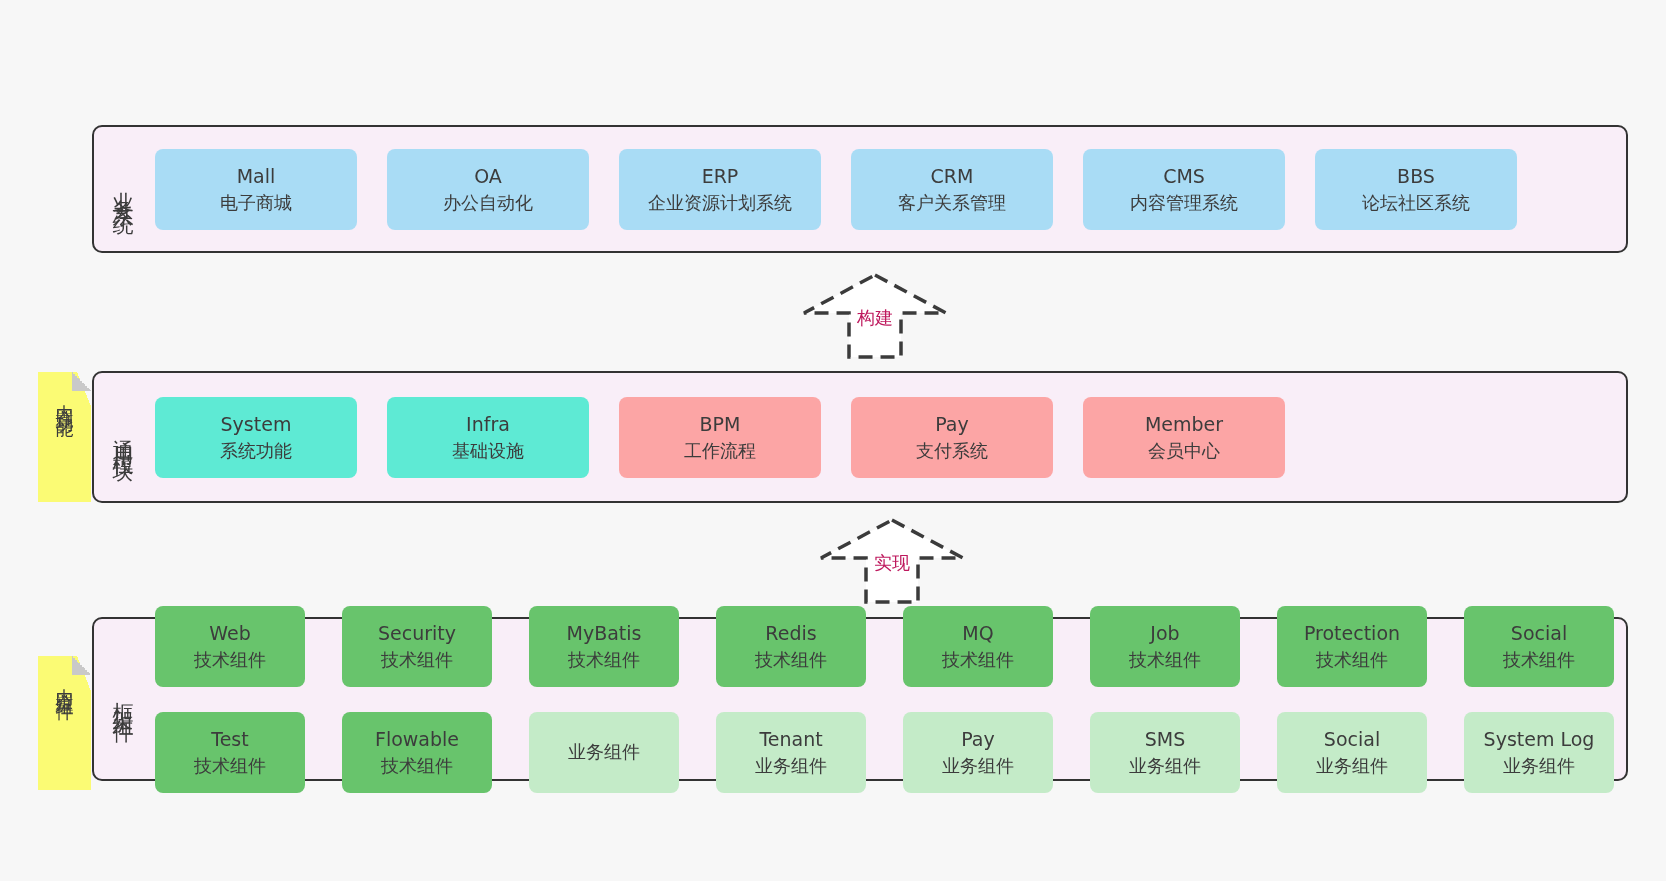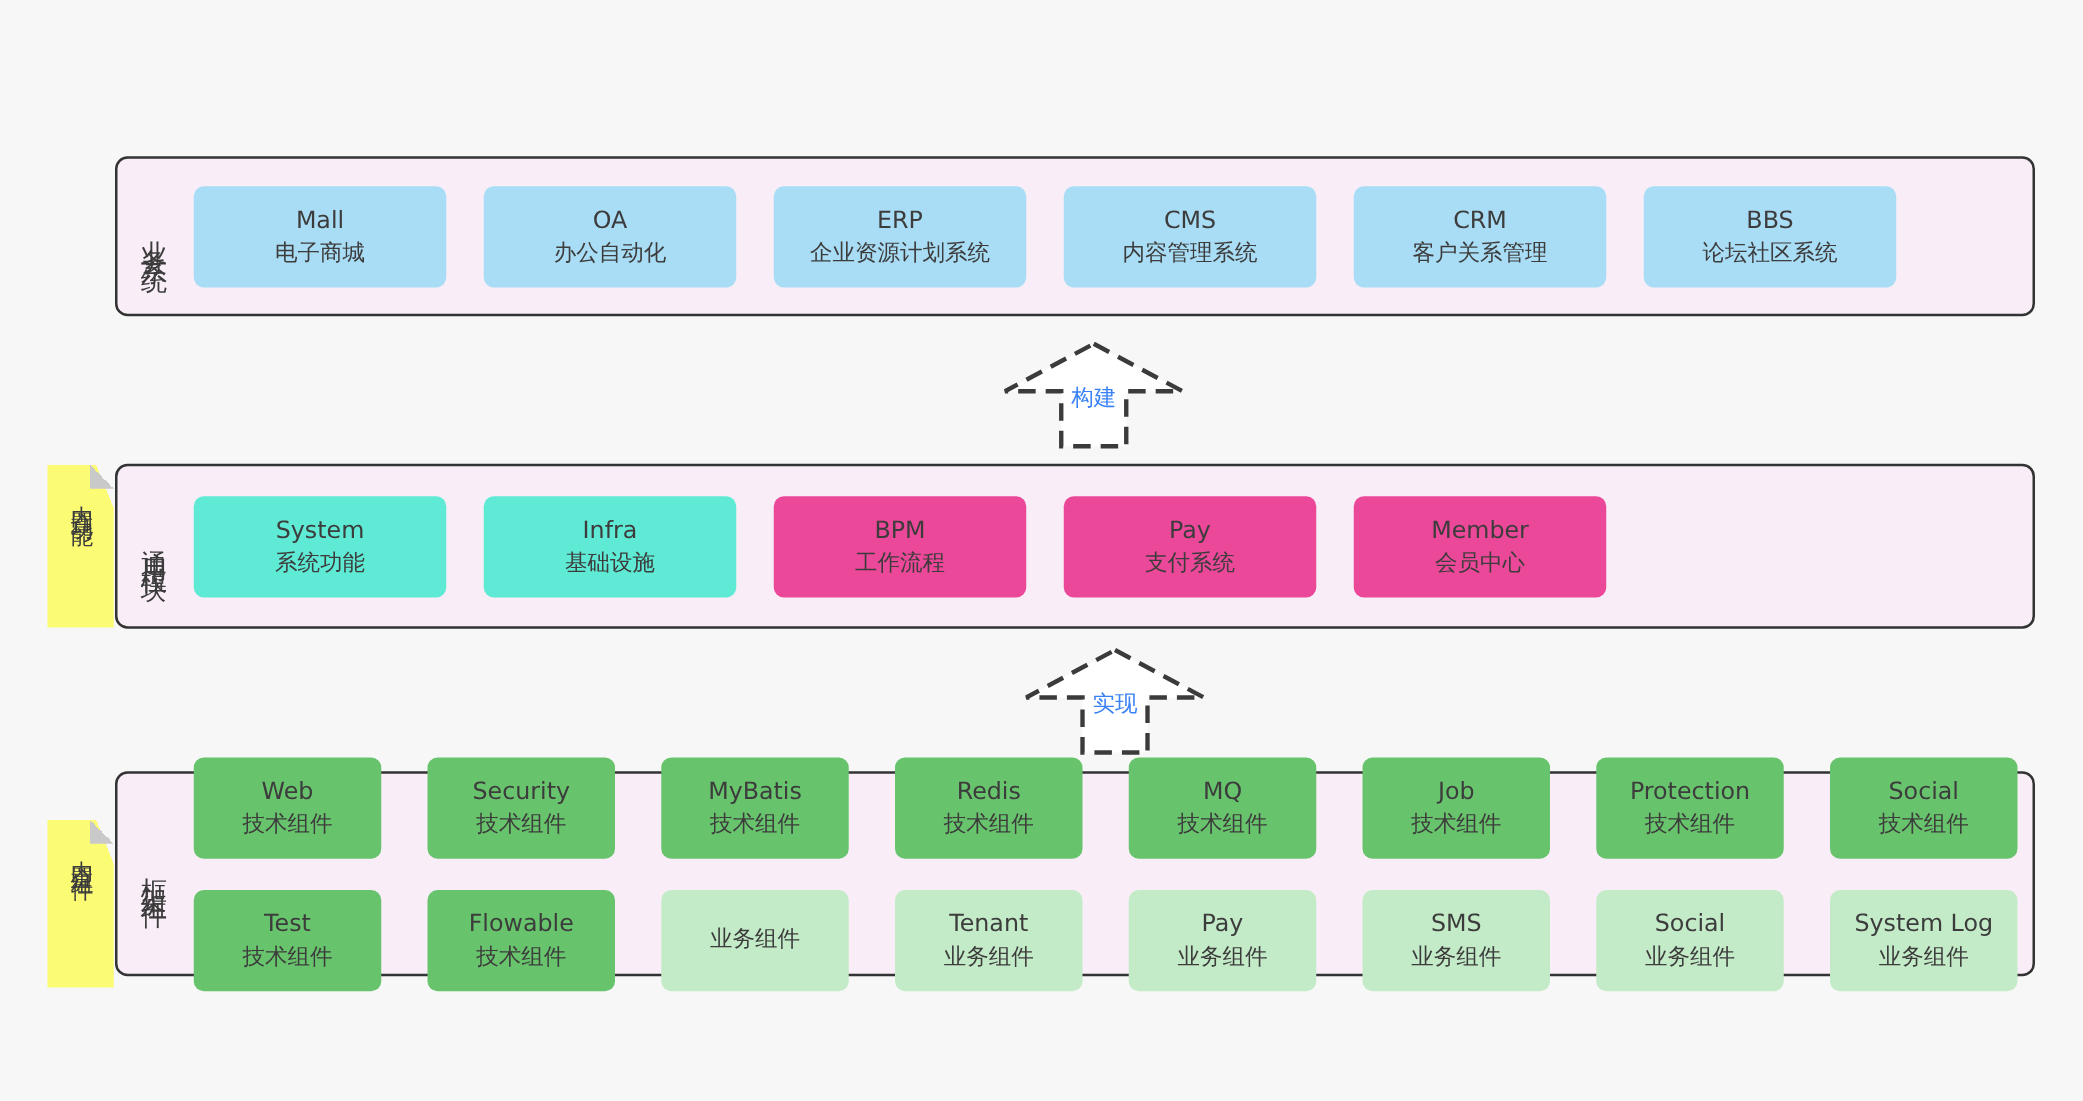--- a/index.html
+++ b/index.html
@@ -59,21 +59,21 @@
     color:#3c3c3c;
     line-height:1.42;
     box-sizing:border-box;
     padding:2px 6px;
   }
   .box-sm{width:150px;}
   .box-name{font-size:19px;}
   .box-sub{font-size:18px;}
   .blue{background:#a9dcf5;}
   .red{background:#5eead4;}
-  .pink{background:#ec4899;}
+  .pink{background:#fca5a5;}
   .green{background:#68c46c;}
   .green-light{background:#c4ebc8;}
   
   .sticky{
     position:absolute;
     left:38px;width:53px;
     background:linear-gradient(to bottom left,transparent 13px,#fbfb74 13px);
     display:flex;
     justify-content:center;
   }
@@ -101,21 +101,21 @@
   }
   .arrow svg{position:absolute;left:0;top:0;}
   .arrow-build{left:800px;top:272px;}
   .arrow-implement{left:817px;top:517px;}
   .arrow-label{
     position:absolute;
     left:50%;top:46px;
     transform:translate(-50%,-50%);
     background:#ffffff;
     font-size:18px;
-    color:#3b82f6;
+    color:#be185d;
     padding:2px 3px;
     white-space:nowrap;
   }
 </style>
 </head>
 <body>
 
 <div class="canvas">
 
   <div class="panel panel-business">
@@ -128,26 +128,26 @@
         </div>
         <div class="box blue">
           <div class="box-name">OA</div>
           <div class="box-sub">办公自动化</div>
         </div>
         <div class="box blue">
           <div class="box-name">ERP</div>
           <div class="box-sub">企业资源计划系统</div>
         </div>
         <div class="box blue">
+          <div class="box-name">CRM</div>
+          <div class="box-sub">客户关系管理</div>
+        </div>
+        <div class="box blue">
           <div class="box-name">CMS</div>
           <div class="box-sub">内容管理系统</div>
-        </div>
-        <div class="box blue">
-          <div class="box-name">CRM</div>
-          <div class="box-sub">客户关系管理</div>
         </div>
         <div class="box blue">
           <div class="box-name">BBS</div>
           <div class="box-sub">论坛社区系统</div>
         </div>
       </div>
     </div>
   </div>
 
   <div class="arrow arrow-build">

